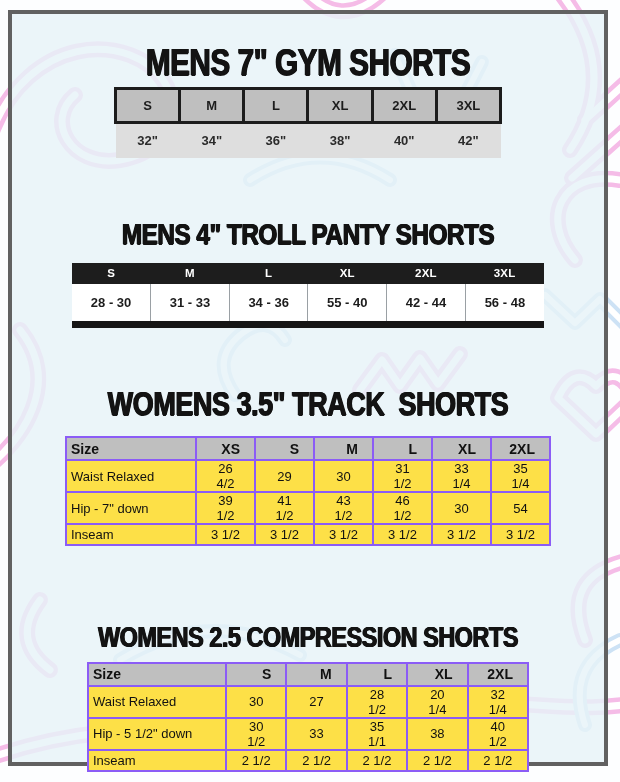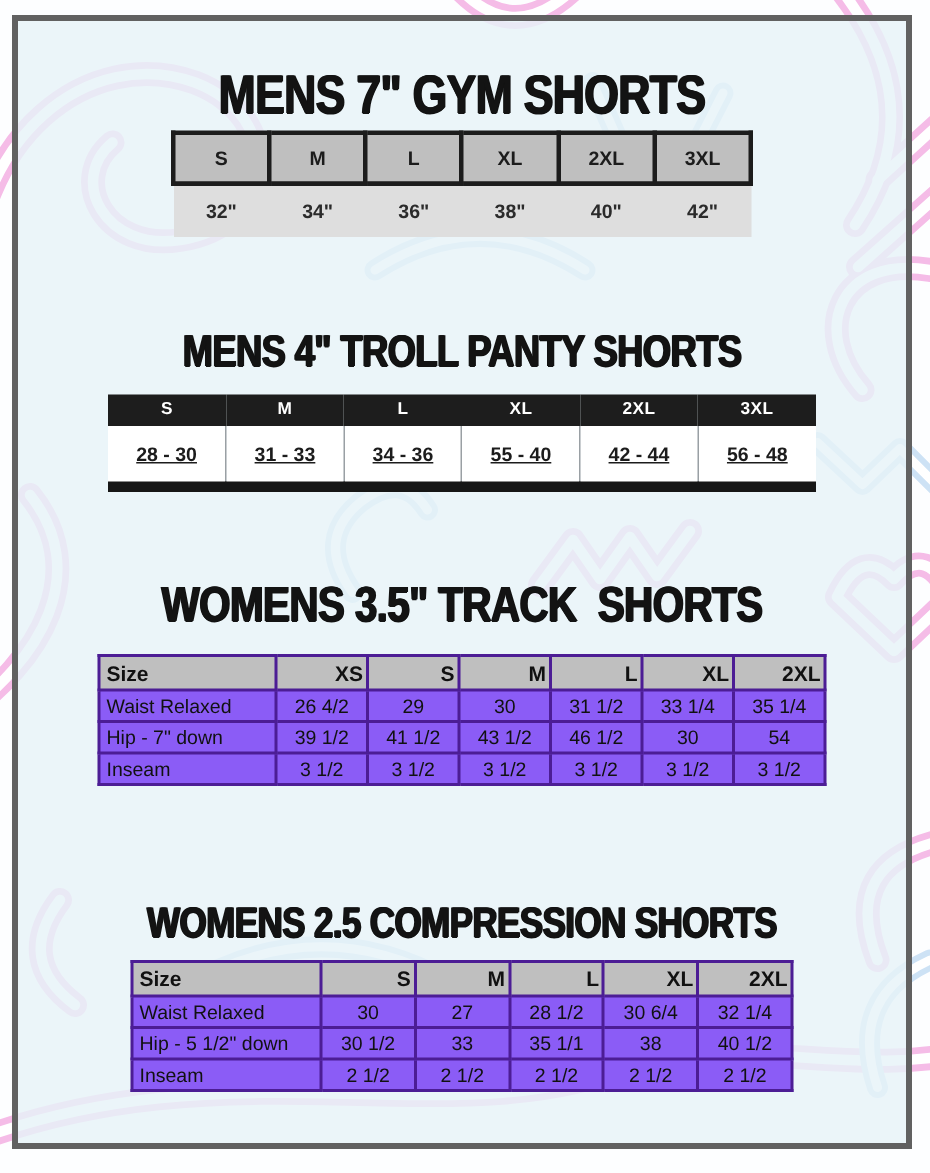--- a/index.html
+++ b/index.html
@@ -45,28 +45,28 @@
   }
 
   
   .style-panty { width:472px; border-bottom:7px solid #161616; }
   .style-panty th {
     background:#1d1d1d; color:#ffffff; height:21px;
     font-size:11.5px; letter-spacing:0.3px; border:none;
   }
   .style-panty td {
     background:#ffffff; height:37px; font-weight:bold;
-    font-size:13px; color:#1c1c1c; border-left:1px solid #9aa0a4;text-decoration:underline;
+    font-size:13px; color:#1c1c1c; border-left:1px solid #9aa0a4;
   }
   .style-panty td:first-child { border-left:none; }
 
   
-  .style-grid th, .style-grid td { border:2px solid #4c1d95; padding:0 2px; }
+  .style-grid th, .style-grid td { border:2px solid #8b5cf6; padding:0 14px; }
   .style-grid th { background:#bfbfbf; height:21px; font-size:14px; color:#111111;text-align:right; }
-  .style-grid td { background:#8b5cf6; height:19px; font-size:13px; color:#111111; }
+  .style-grid td { background:#fde047; height:19px; font-size:13px; color:#111111; }
   .style-grid th:first-child, .style-grid td:first-child { text-align:left; padding-left:4px; }
   .track { width:486px; }
   .track th:first-child { width:110px; }
   .compression { width:442px; }
   .compression th:first-child { width:118px; }
 </style>
 </head>
 <body>
 
 <div class="page">
@@ -232,21 +232,21 @@
               <th>XL</th>
               <th>2XL</th>
             </tr>
           </thead>
           <tbody>
             <tr>
               <td>Waist Relaxed</td>
               <td>30</td>
               <td>27</td>
               <td>28 1/2</td>
-              <td>30 6/4</td>
+              <td>20 1/4</td>
               <td>32 1/4</td>
             </tr>
             <tr>
               <td>Hip - 5 1/2" down</td>
               <td>30 1/2</td>
               <td>33</td>
               <td>35 1/1</td>
               <td>38</td>
               <td>40 1/2</td>
             </tr>

